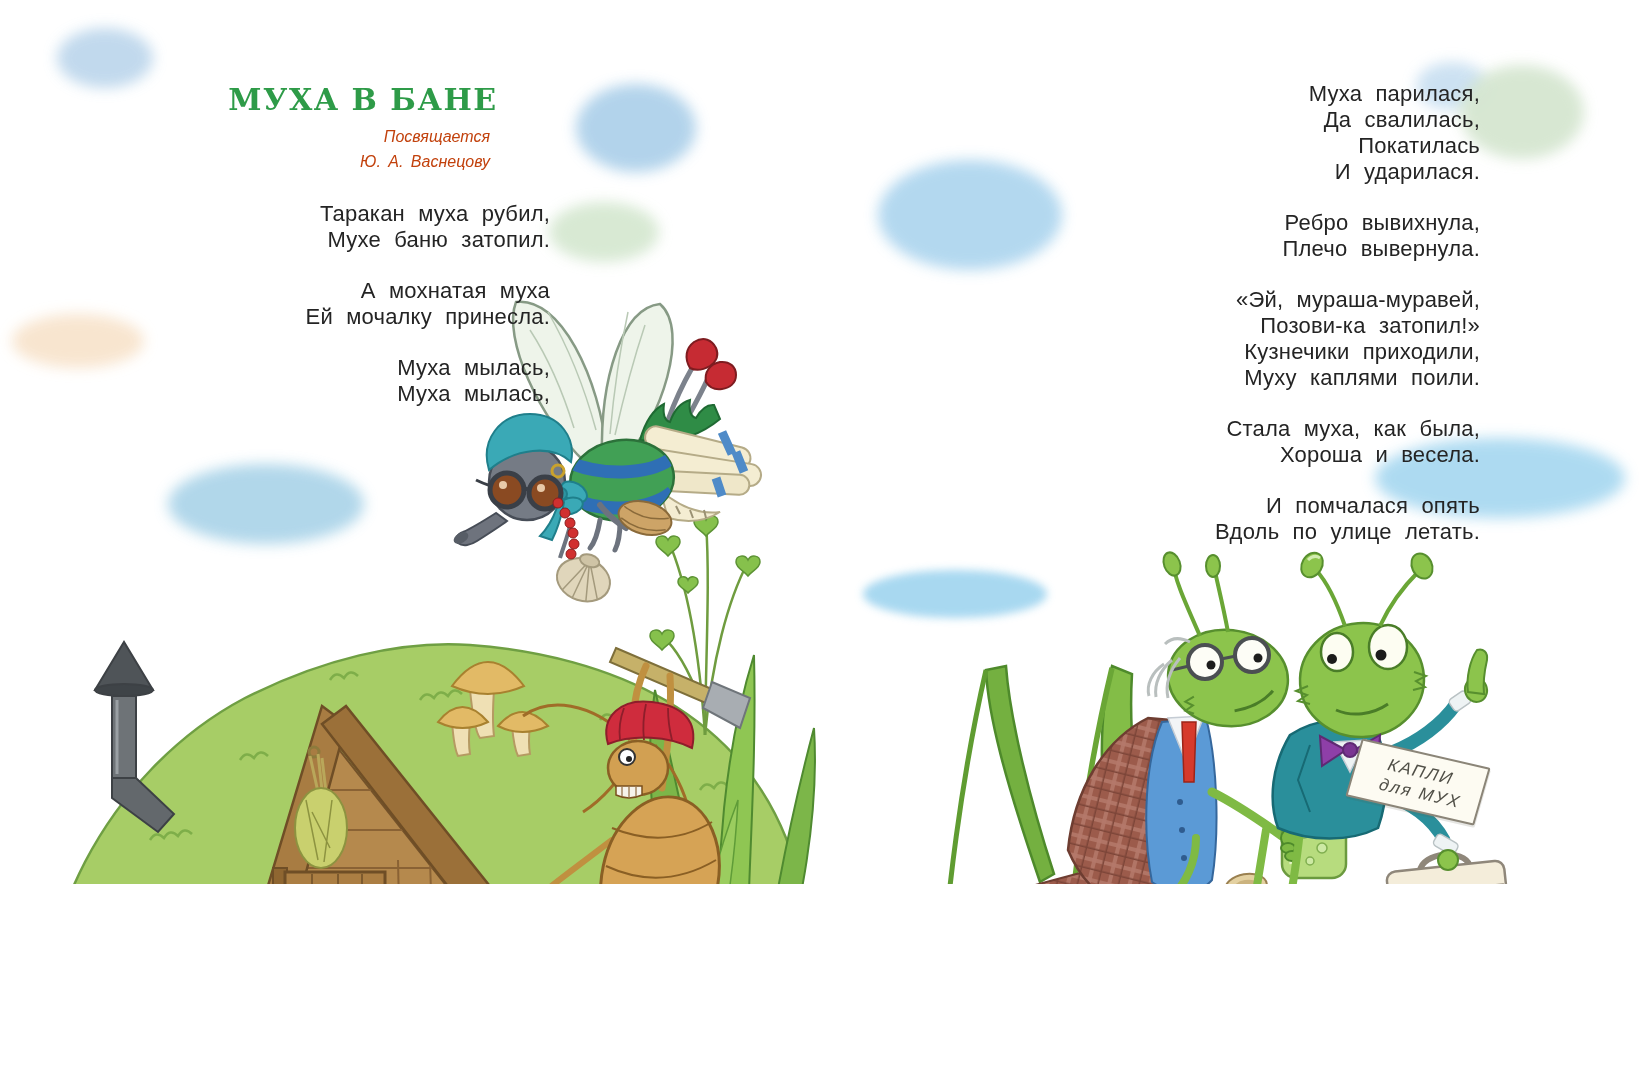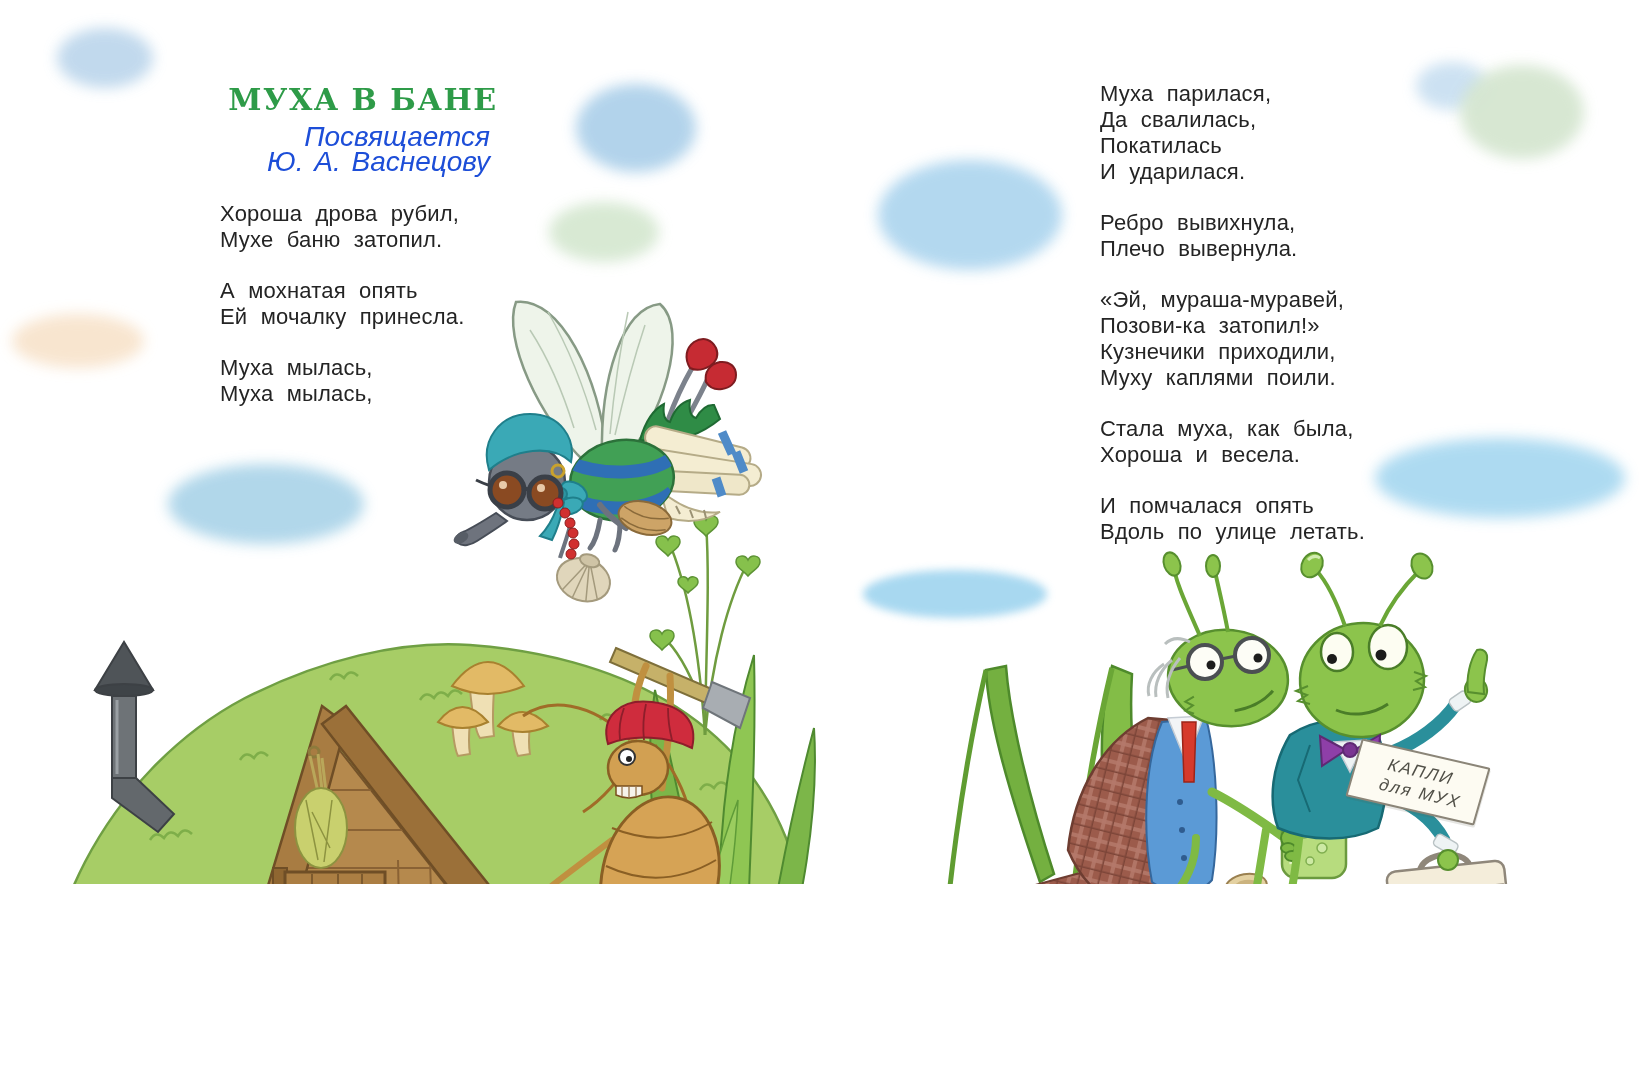--- a/index.html
+++ b/index.html
@@ -1,24 +1,24 @@
 <!DOCTYPE html>
 <html><head>
 <meta charset="utf-8">
 <style>
   html,body{margin:0;padding:0;background:#ffffff;}
   #spread{position:relative;width:1652px;height:884px;background:#ffffff;overflow:hidden;
           font-family:"Liberation Sans","DejaVu Sans",sans-serif;}
   #art{position:absolute;left:0;top:0;width:1652px;height:1080px;}
-  .txt{position:absolute;z-index:4;}
+  .txt{position:absolute;z-index:4;text-align:right;}
   #title{left:218px;top:82px;width:290px;text-align:center;
          font-family:"DejaVu Serif","Liberation Serif",serif;font-weight:bold;
          font-size:30px;letter-spacing:1.5px;color:#2e9b48;}
   #dedication{left:250px;top:124px;width:240px;text-align:right;font-style:italic;
-              font-size:28px;line-height:25px;color:#1d4ed8;word-spacing:3px;}
+              font-size:16px;line-height:25px;color:#c2410c;word-spacing:3px;}
   .poem{font-size:22px;line-height:26px;color:#242424;word-spacing:7px;letter-spacing:.2px;}
   #poem-left{left:220px;top:201px;width:330px;}
   #poem-right{left:1100px;top:81px;width:380px;}
   .stanza{margin:0 0 25px 0;}
   .pagenum{position:absolute;z-index:5;width:78px;height:78px;border-radius:50%;
            background:radial-gradient(circle,#ffffff 52%,rgba(255,255,255,0) 74%);
            display:flex;align-items:center;justify-content:center;
            font-weight:bold;font-size:27px;color:#1e1e1e;}
   #pagenum-left{left:27px;top:983px;}
   #pagenum-right{left:1547px;top:979px;}
@@ -453,25 +453,25 @@
 
 <div class="txt" id="title">МУХА В БАНЕ</div>
 
 <div class="txt" id="dedication">
   <div>Посвящается</div>
   <div>Ю. А.  Васнецову</div>
 </div>
 
 <div class="txt poem" id="poem-left">
   <div class="stanza">
-    <div>Хороша дрова рубил,</div>
+    <div>Таракан муха рубил,</div>
     <div>Мухе баню затопил.</div>
   </div>
   <div class="stanza">
-    <div>А мохнатая опять</div>
+    <div>А мохнатая муха</div>
     <div>Ей мочалку принесла.</div>
   </div>
   <div class="stanza">
     <div>Муха мылась,</div>
     <div>Муха мылась,</div>
   </div>
 </div>
 
 <div class="txt poem" id="poem-right">
   <div class="stanza">

